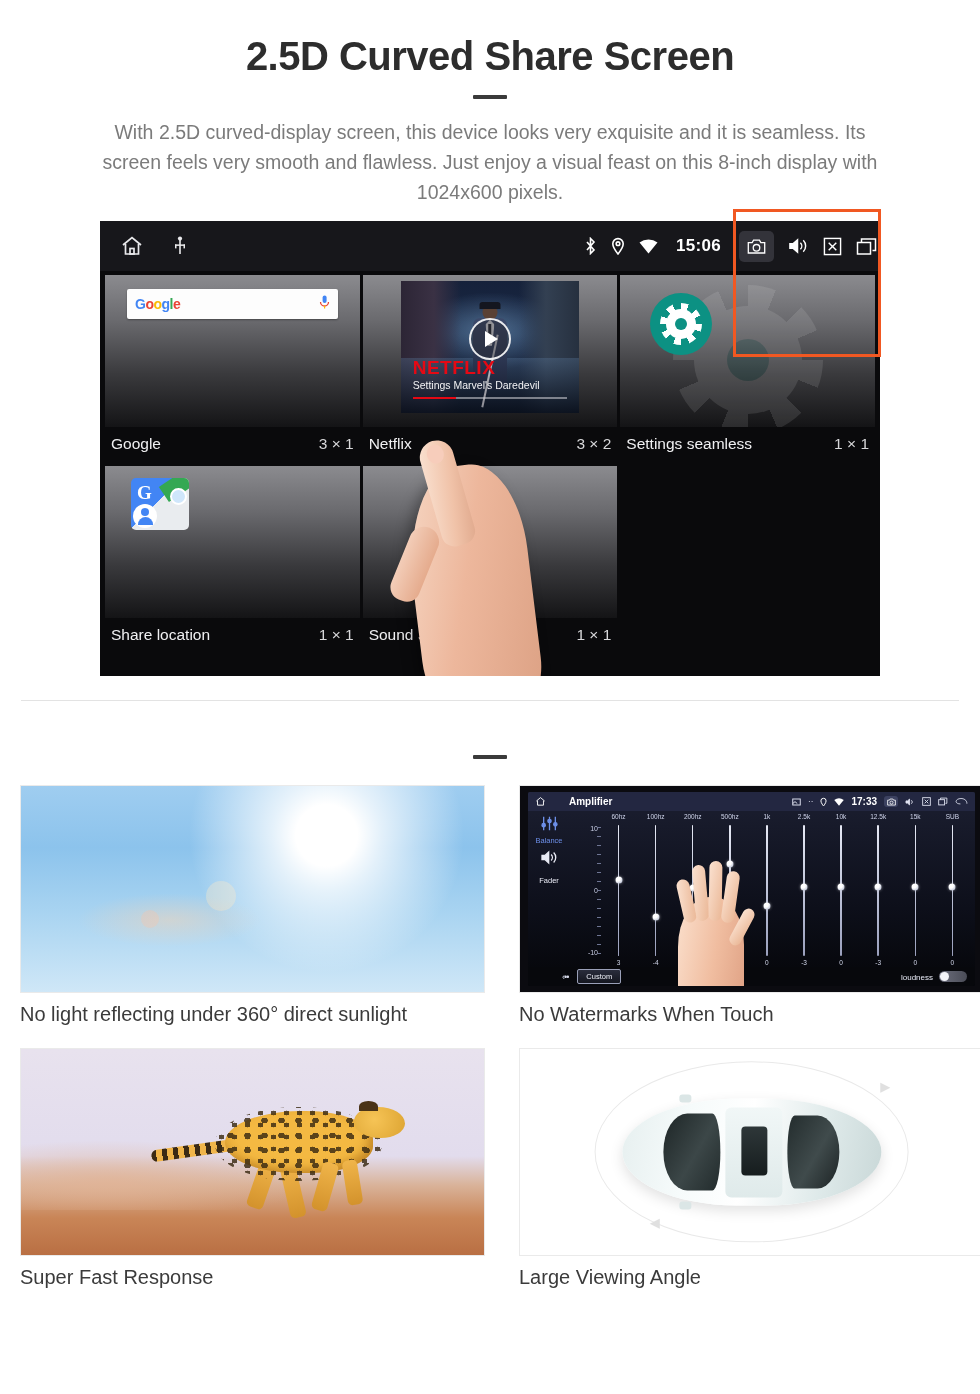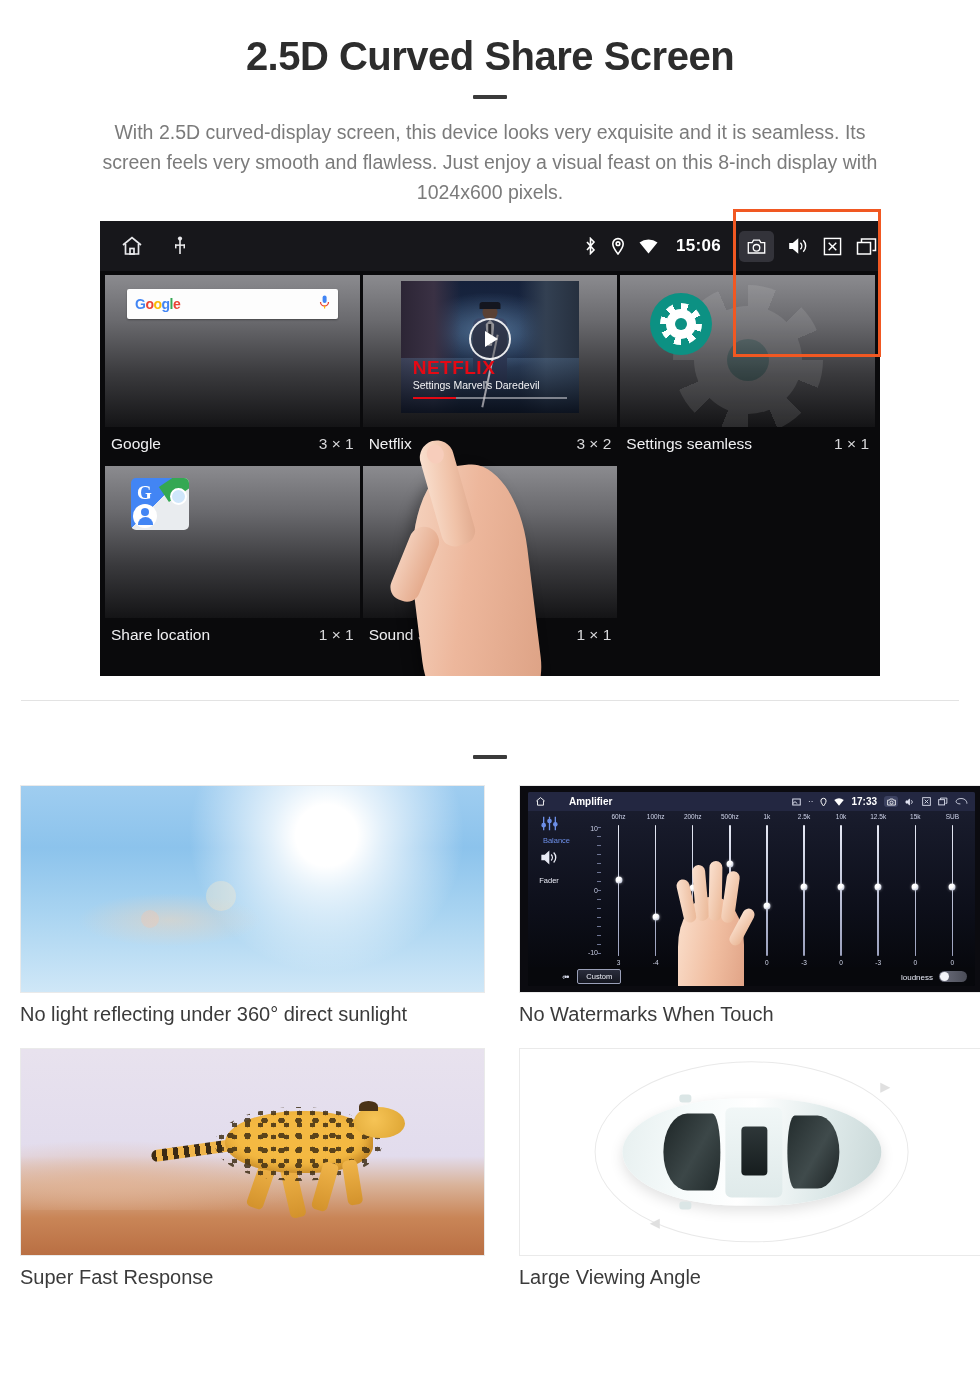--- a/index.html
+++ b/index.html
@@ -272,21 +272,21 @@
     padding:0 7px; gap:9px; position:relative; }
   .amp-title { color:#fff; font-size:10px; font-weight:bold; margin-left:14px; }
   .amp-icons { display:flex; align-items:center; gap:7px; margin-left:auto; }
   .amp-ic { color:#dfe2f0; display:flex; align-items:center; }
   .amp-time { color:#fff; font-size:10px; font-weight:bold; }
   .amp-cam { background:#3c4160; border-radius:3px; padding:1.5px 2.5px; display:flex; }
 
   .amp-body { position:absolute; left:0; right:0; top:19px; bottom:0; display:flex; }
   .amp-side { width:42px; padding-top:5px; text-align:center; }
   .amp-side .s-lbl { font-size:7.5px; margin-top:1px; }
-  .amp-side .balance { color:#6d8fe8;text-align:right; }
+  .amp-side .balance { color:#6d8fe8; }
   .amp-side .fader { color:#e9ebf5; margin-top:7px; }
   .amp-eq { flex:1; position:relative; padding: 3px 6px 0 0; }
   .eq-freqs { display:flex; position:absolute; left:30px; right:4px; top:2px; }
   .eq-freqs span { flex:1; text-align:center; color:#cfd4ea; font-size:6.5px; }
   .eq-scale { position:absolute; left:4px; top:14px; bottom:30px; width:24px;
     display:flex; flex-direction:column; justify-content:space-between; align-items:flex-end; }
   .eq-scale span { color:#c9cee4; font-size:7px; }
   .eq-ticks { position:absolute; left:27px; top:16px; bottom:32px; width:4px;
     display:flex; flex-direction:column; justify-content:space-between; }
   .eq-ticks i { display:block; height:1px; background:#6f7694; }

